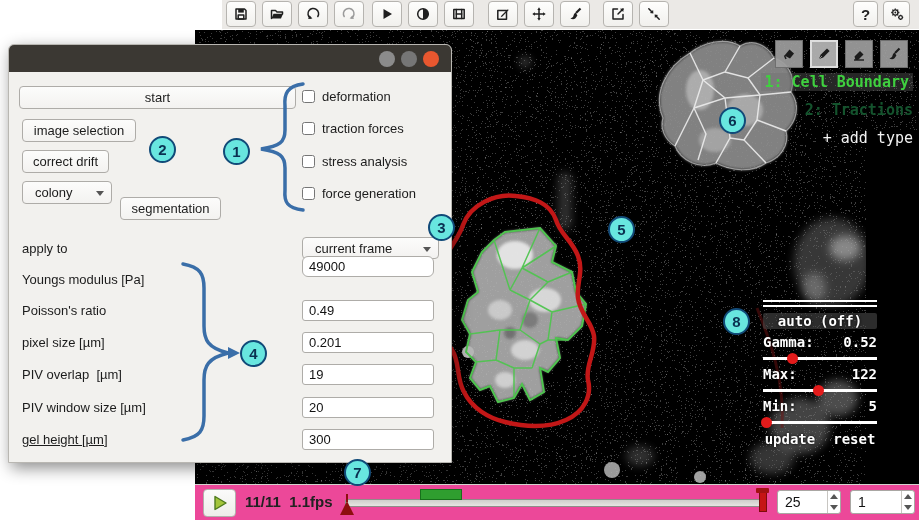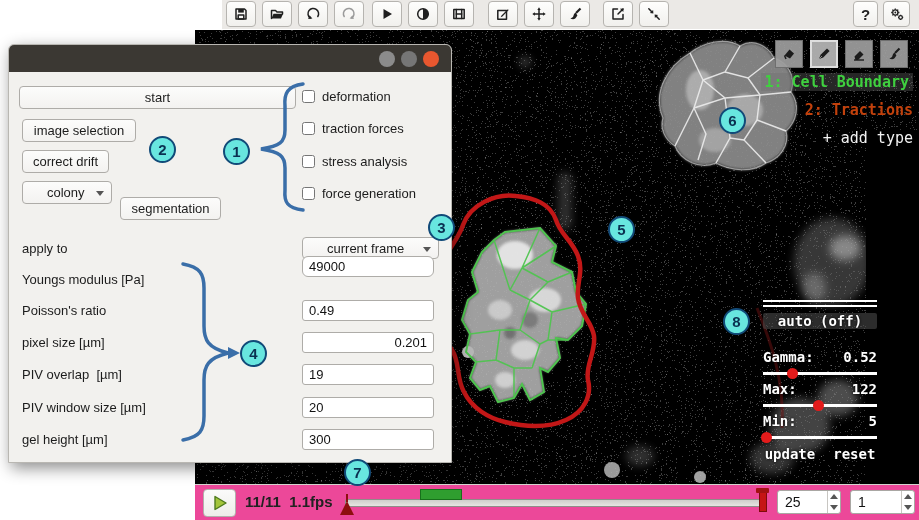--- a/index.html
+++ b/index.html
@@ -17,41 +17,41 @@
   .qmark{font-size:15px;font-weight:bold;color:#222;}
   
   .viewer{left:195px;top:30px;width:724px;height:454px;background:#000;z-index:1;}
   .mtools{left:775px;top:40px;display:flex;gap:7px;z-index:2;}
   .mtool{width:28px;height:28px;box-sizing:border-box;background:rgba(158,158,158,.92);
          border:1px solid #6f6f6f;display:flex;align-items:center;justify-content:center;}
   .mtool.sel{background:rgba(178,178,178,.95);border:2px solid #dedede;}
   .types{left:700px;top:68px;width:213px;text-align:right;z-index:2;
          font-family:"DejaVu Sans Mono",monospace;font-size:15px;font-weight:bold;line-height:28px;}
   .types .t1{color:#3fd03f;background:rgba(110,110,110,.35);padding:0 4px;}
-  .types .t2{color:#c2410c;}
+  .types .t2{color:#14532d;}
   .types .t3{color:#f2f2f2;font-weight:normal;}
   .contrast{left:763px;top:300px;width:114px;z-index:2;color:#fff;
             font-family:"DejaVu Sans Mono",monospace;font-size:14px;font-weight:bold;
             text-shadow:0 0 3px #000;}
   .cline{height:2px;background:#fff;margin-bottom:3px;}
-  .cauto{text-align:center;margin:6px 0 20px;background:rgba(80,80,80,.55);border-radius:2px;}
+  .cauto{text-align:center;margin:6px 0 5px;background:rgba(80,80,80,.55);border-radius:2px;}
   .crow{display:flex;justify-content:space-between;margin:4px 0 2px;}
   .cslider{position:relative;height:3px;background:#fff;margin:7px 0 6px;}
   .chandle{position:absolute;top:-4px;width:11px;height:11px;border-radius:50%;background:#e31b1b;}
   .cbtns{display:flex;justify-content:center;gap:18px;margin-top:7px;}
   
   .panel{left:8px;top:44px;width:444px;height:419px;background:#f2f1ee;border:1px solid #b9b7b2;
          border-radius:6px 6px 0 0;box-shadow:3px 5px 16px rgba(0,0,0,.45);z-index:5;box-sizing:border-box;}
   .titlebar{height:27px;background:#3b3833;border-radius:5px 5px 0 0;display:flex;
             align-items:center;justify-content:flex-end;gap:6px;padding-right:12px;}
   .wdot{width:16px;height:16px;border-radius:50%;}
   .pbtn{position:absolute;box-sizing:border-box;background:linear-gradient(#fcfcfb,#f3f2f0);
         border:1px solid #aeaca8;border-radius:4px;font-size:13px;display:flex;
         align-items:center;justify-content:center;color:#1c1c1c;}
-  .drop{justify-content:flex-start;padding-left:24px;}
+  .drop{justify-content:flex-start;padding-left:12px;}
   .droparrow{position:absolute;right:7px;top:9px;width:0;height:0;
              border-left:4px solid transparent;border-right:4px solid transparent;border-top:5px solid #555;}
   .ckrow{position:absolute;left:293px;display:flex;align-items:center;gap:7px;font-size:13px;}
   .ckrow input{width:13px;height:13px;margin:0;}
   .plabel{position:absolute;left:13px;font-size:13px;white-space:pre;}
   .field{position:absolute;left:293px;width:132px;height:21px;box-sizing:border-box;border:1px solid #aeaca8;
          border-radius:3px;background:#fff;font-size:13px;padding:0 6px;color:#111;
          font-family:"Liberation Sans",sans-serif;}
   
   .bottombar{left:195px;top:484px;width:724px;height:36px;background:#ec4899;border-top:1px solid #d5d3cf;
@@ -370,26 +370,26 @@
   <div class="pbtn drop" style="left:293px;top:192px;width:137px;height:22px;">
     <span>current frame</span>
     <span class="droparrow"></span>
   </div>
 
   <div class="plabel" style="top:227px;">Youngs modulus [Pa]</div>
   <input class="field" style="top: 211px; border-radius: 6px;" value="49000">
   <div class="plabel" style="top:258px;">Poisson's ratio</div>
   <input class="field" style="top: 255px;" value="0.49">
   <div class="plabel" style="top:290px;">pixel size [µm]</div>
-  <input class="field" style="top: 287px; text-align: right;" value="0.201">
+  <input class="field" style="top: 287px;" value="0.201">
   <div class="plabel" style="top:322px;">PIV overlap  [µm]</div>
   <input class="field" style="top: 319px;" value="19">
   <div class="plabel" style="top:355px;">PIV window size [µm]</div>
   <input class="field" style="top: 352px;" value="20">
-  <div class="plabel" style="top:387px;">gel height [µm]</div>
+  <div class="plabel" style="top:387px;text-decoration:underline;">gel height [µm]</div>
   <input class="field" style="top: 384px;" value="300">
 </div>
 
 <div class="abs bottombar">
   <div class="playbtn">
     <svg width="18" height="18" viewBox="0 0 18 18">
       <polygon points="4,2.5 15,9 4,15.5" fill="#a3c53a" stroke="#4e7a1e" stroke-width="1.4" stroke-linejoin="round"></polygon>
     </svg>
   </div>
   <div class="frametext">

